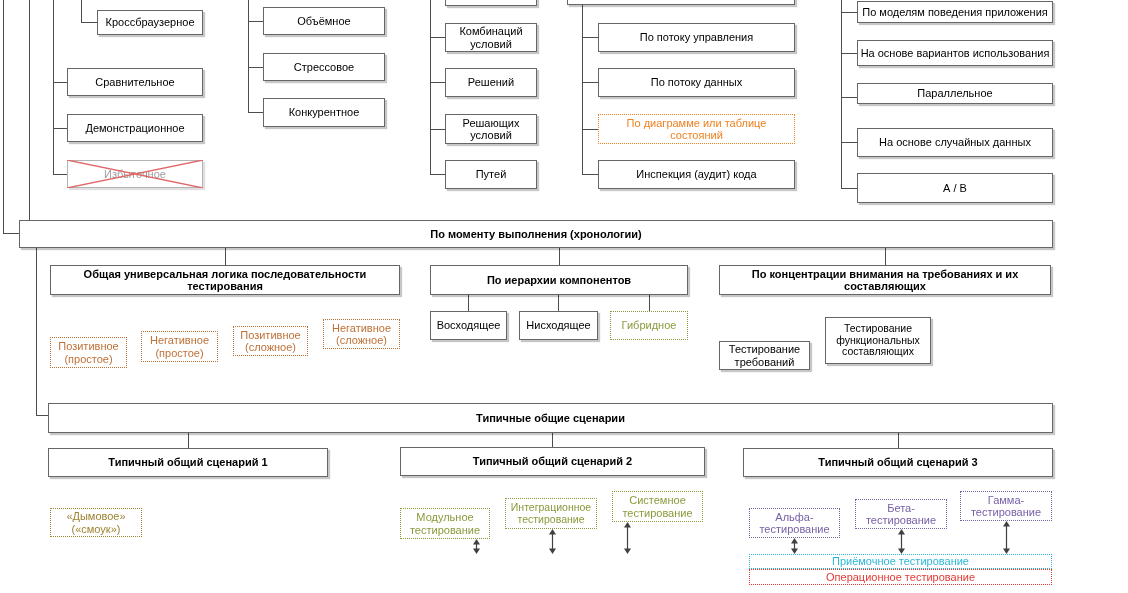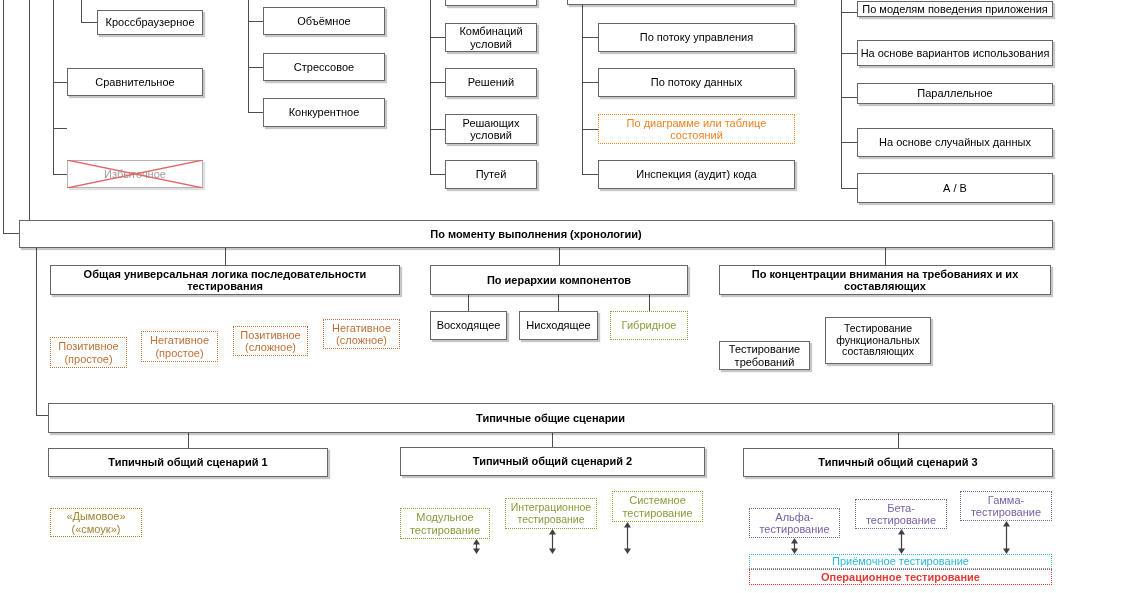--- a/index.html
+++ b/index.html
@@ -16,21 +16,21 @@
   .sh{box-shadow:2px 2px 1px rgba(0,0,0,0.22);}
   .b{font-weight:bold;}
   .fs10{font-size:10.5px;}
   .dt{border-style:dotted;box-shadow:none;}
   .orange{border-color:#ED8220;color:#ED8220;}
   .rust{border-color:#BE7137;color:#BE7137;}
   .olive{border-color:#8A9A3B;color:#8A9A3B;}
   .khaki{border-color:#9C8430;color:#9C8430;}
   .purple{border-color:#7761A7;color:#7761A7;}
   .cyan{border-color:#2BB8D8;color:#2BB8D8;}
-  .red{border-color:#E53935;color:#E53935;font-weight:bold;}
+  .red{border-color:#E53935;color:#E53935;}
   .ghost{border-color:#b3b3b3;color:#9e9e9e;box-shadow:2px 2px 1px rgba(0,0,0,0.12);}
   svg.icon{position:absolute;z-index:3;}
 </style>
 </head>
 <body>
 
 <div id="canvas">
 
   <i class="ln" style="left:3px;top:0;width:1px;height:234px"></i>
   <i class="ln" style="left:3px;top:233px;width:17px;height:1px"></i>
@@ -80,41 +80,42 @@
 
   <i class="ln" style="left:188px;top:433px;width:1px;height:15px"></i>
   <i class="ln" style="left:552px;top:433px;width:1px;height:14px"></i>
   <i class="ln" style="left:898px;top:433px;width:1px;height:15px"></i>
 
   <div class="n sh" style="left:445px;top:-22px;width:92px;height:28px"></div>
   <div class="n sh" style="left:567px;top:-24px;width:228px;height:29px"></div>
 
   <div class="n sh" style="left:97px;top:10px;width:106px;height:25px">Кроссбраузерное</div>
   <div class="n sh" style="left:67px;top:68px;width:136px;height:28px">Сравнительное</div>
+  <div class="n sh" style="left:67px;top:114px;width:136px;height:28px">Демонстрационное</div>
   <div class="n ghost" style="left:67px;top:160px;width:136px;height:28px">Избыточное</div>
   <svg class="icon" style="left:67px;top:160px" width="136" height="28" viewBox="0 0 136 28">
     <line x1="0" y1="0" x2="136" y2="28" stroke="#E06666" stroke-width="1.3"></line>
     <line x1="136" y1="0" x2="0" y2="28" stroke="#E06666" stroke-width="1.3"></line>
   </svg>
 
   <div class="n sh" style="left:263px;top:7px;width:122px;height:28px">Объёмное</div>
   <div class="n sh" style="left:263px;top:53px;width:122px;height:28px">Стрессовое</div>
   <div class="n sh" style="left:263px;top:98px;width:122px;height:29px">Конкурентное</div>
 
   <div class="n sh" style="left:445px;top:23px;width:92px;height:29px">Комбинаций условий</div>
   <div class="n sh" style="left:445px;top:68px;width:92px;height:29px">Решений</div>
   <div class="n sh" style="left:445px;top:114px;width:92px;height:30px">Решающих условий</div>
   <div class="n sh" style="left:445px;top:160px;width:92px;height:29px">Путей</div>
 
   <div class="n sh" style="left:598px;top:23px;width:197px;height:29px">По потоку управления</div>
   <div class="n sh" style="left:598px;top:68px;width:197px;height:29px">По потоку данных</div>
   <div class="n dt orange" style="left:598px;top:114px;width:197px;height:30px">По диаграмме или таблице состояний</div>
   <div class="n sh" style="left:598px;top:160px;width:197px;height:29px">Инспекция (аудит) кода</div>
 
-  <div class="n sh" style="left:857px;top:1px;width:196px;height:16px">По моделям поведения приложения</div>
+  <div class="n sh" style="left:857px;top:1px;width:196px;height:22px">По моделям поведения приложения</div>
   <div class="n sh" style="left:857px;top:40px;width:196px;height:26px">На основе вариантов использования</div>
   <div class="n sh" style="left:857px;top:83px;width:196px;height:21px">Параллельное</div>
   <div class="n sh" style="left:857px;top:128px;width:196px;height:29px">На основе случайных данных</div>
   <div class="n sh" style="left:857px;top:173px;width:196px;height:30px">А / В</div>
 
   <div class="n sh b" style="left:19px;top:220px;width:1034px;height:28px">По моменту выполнения (хронологии)</div>
 
   <div class="n sh b" style="left:50px;top:265px;width:350px;height:30px">Общая универсальная логика последовательности тестирования</div>
   <div class="n sh b" style="left:430px;top:265px;width:258px;height:30px">По иерархии компонентов</div>
   <div class="n sh b" style="left:719px;top:265px;width:332px;height:30px">По концентрации внимания на требованиях и их составляющих</div>

